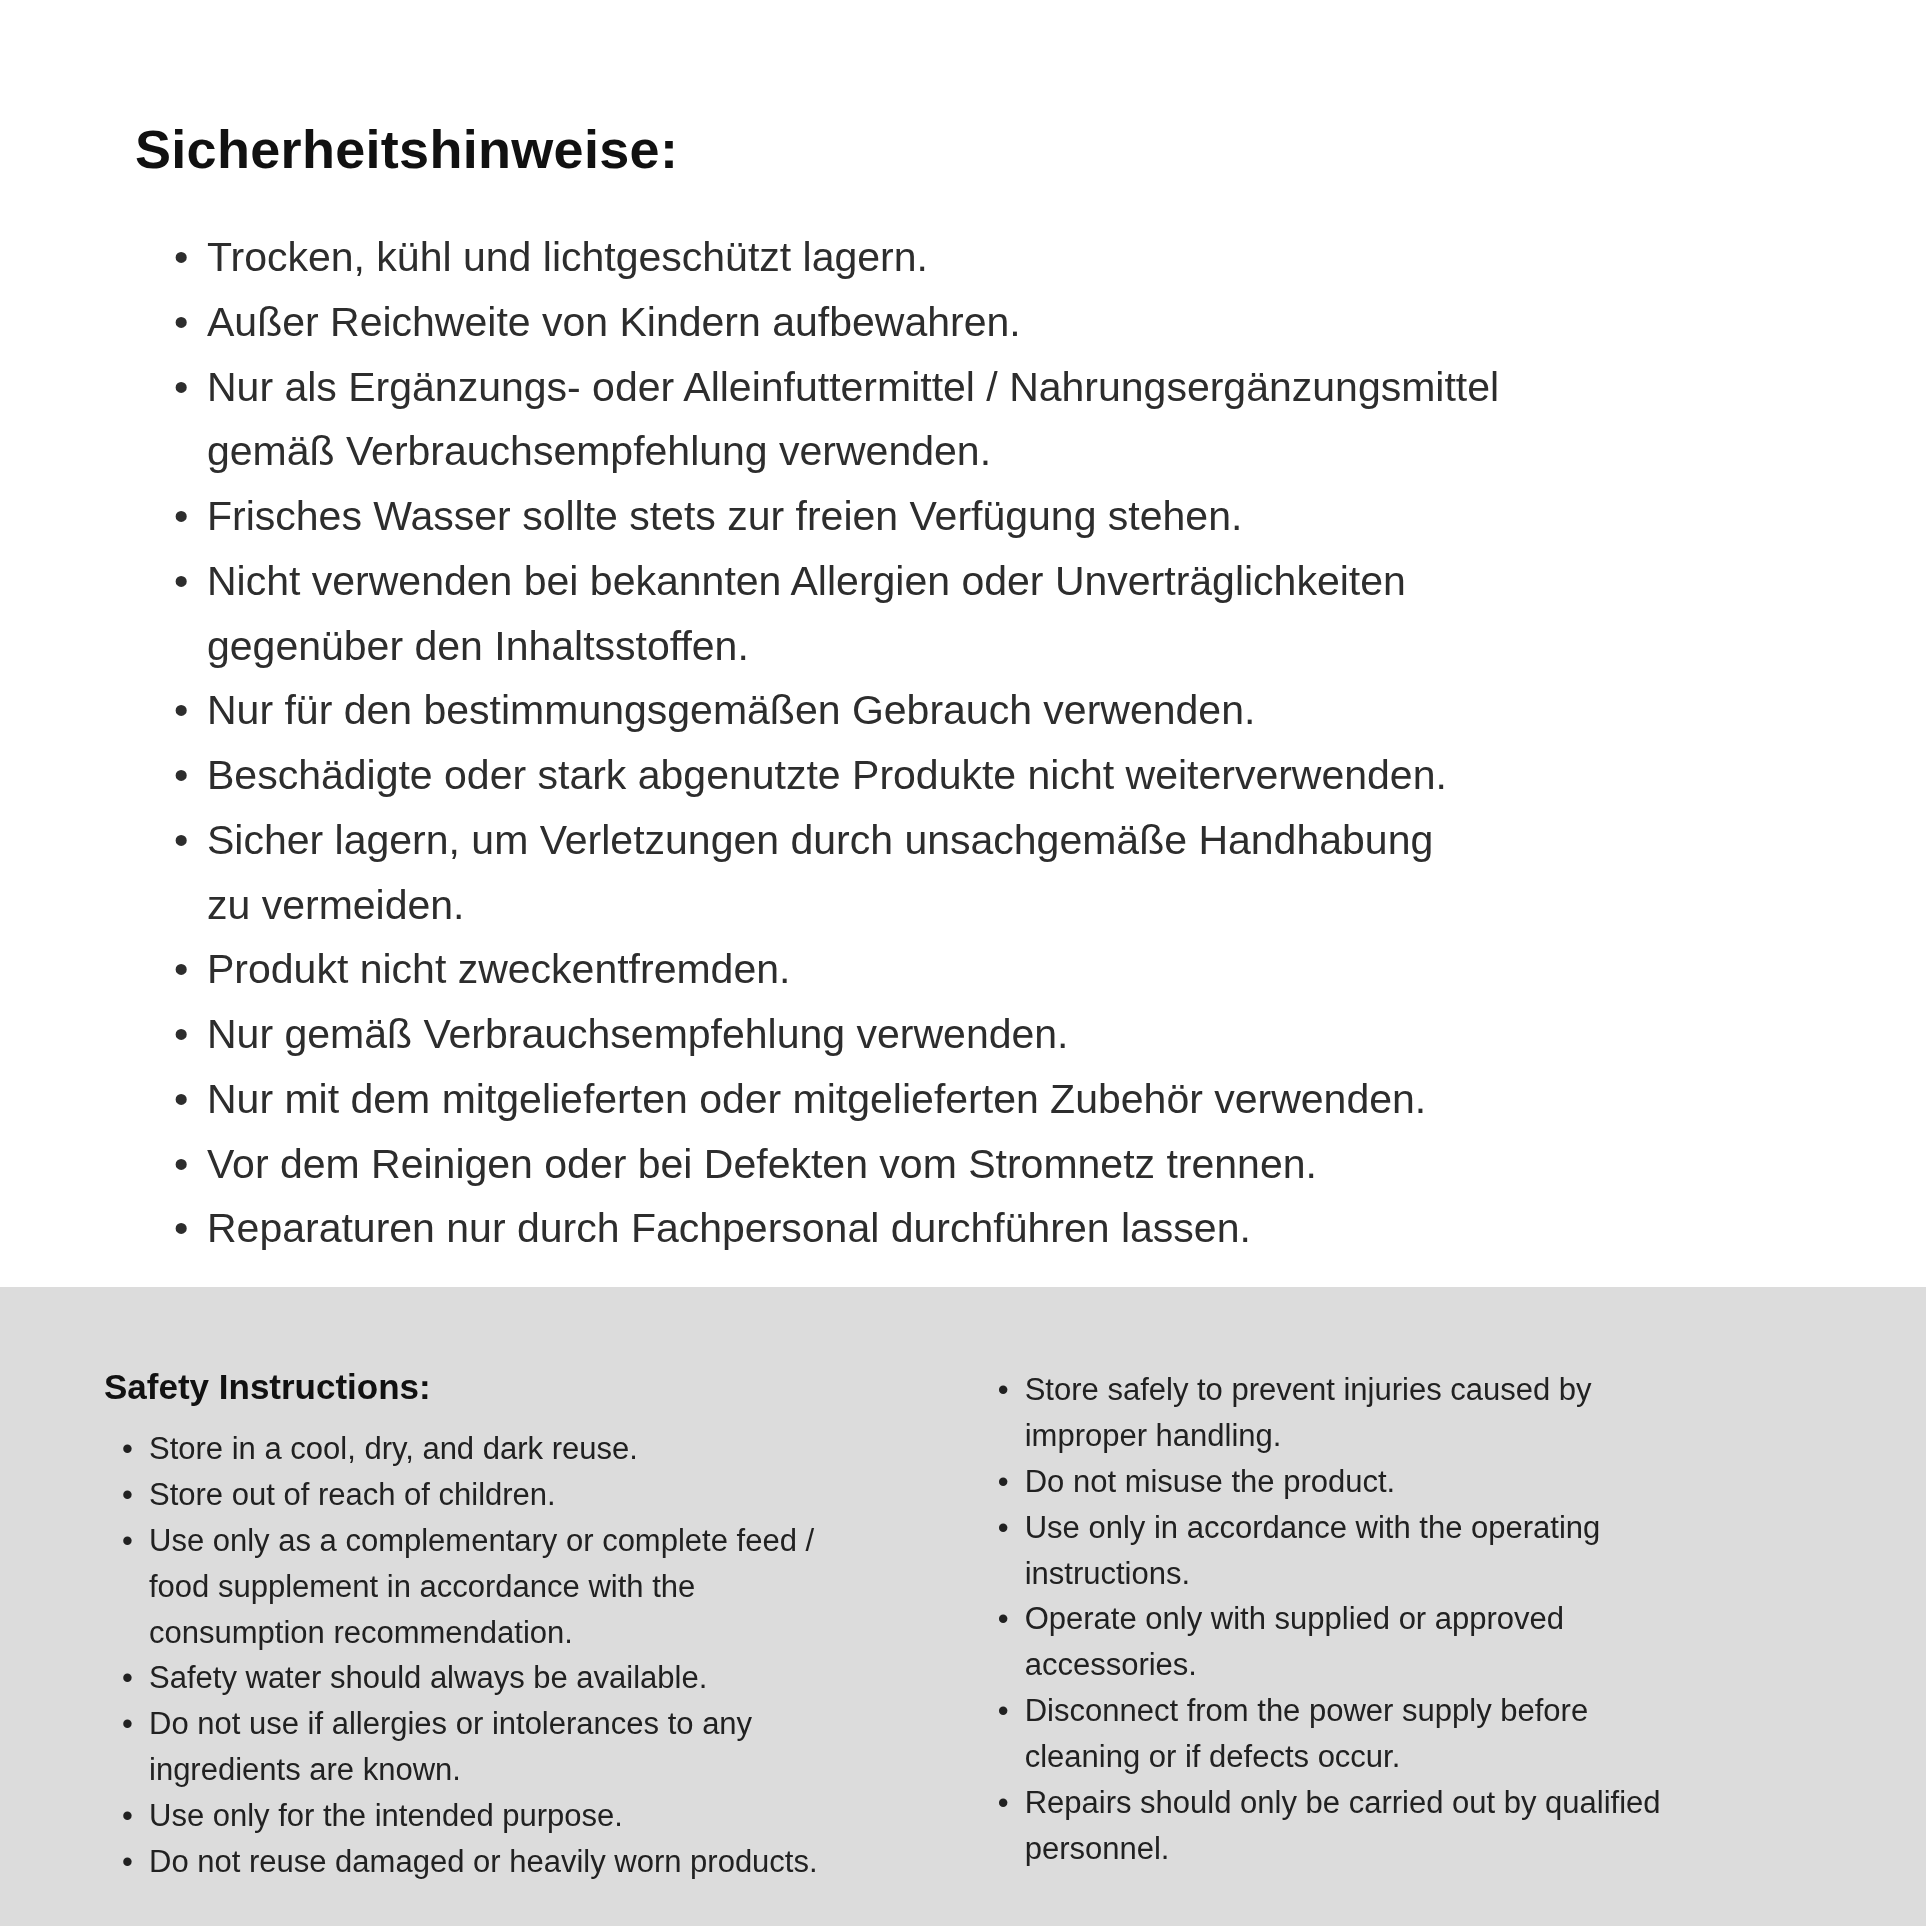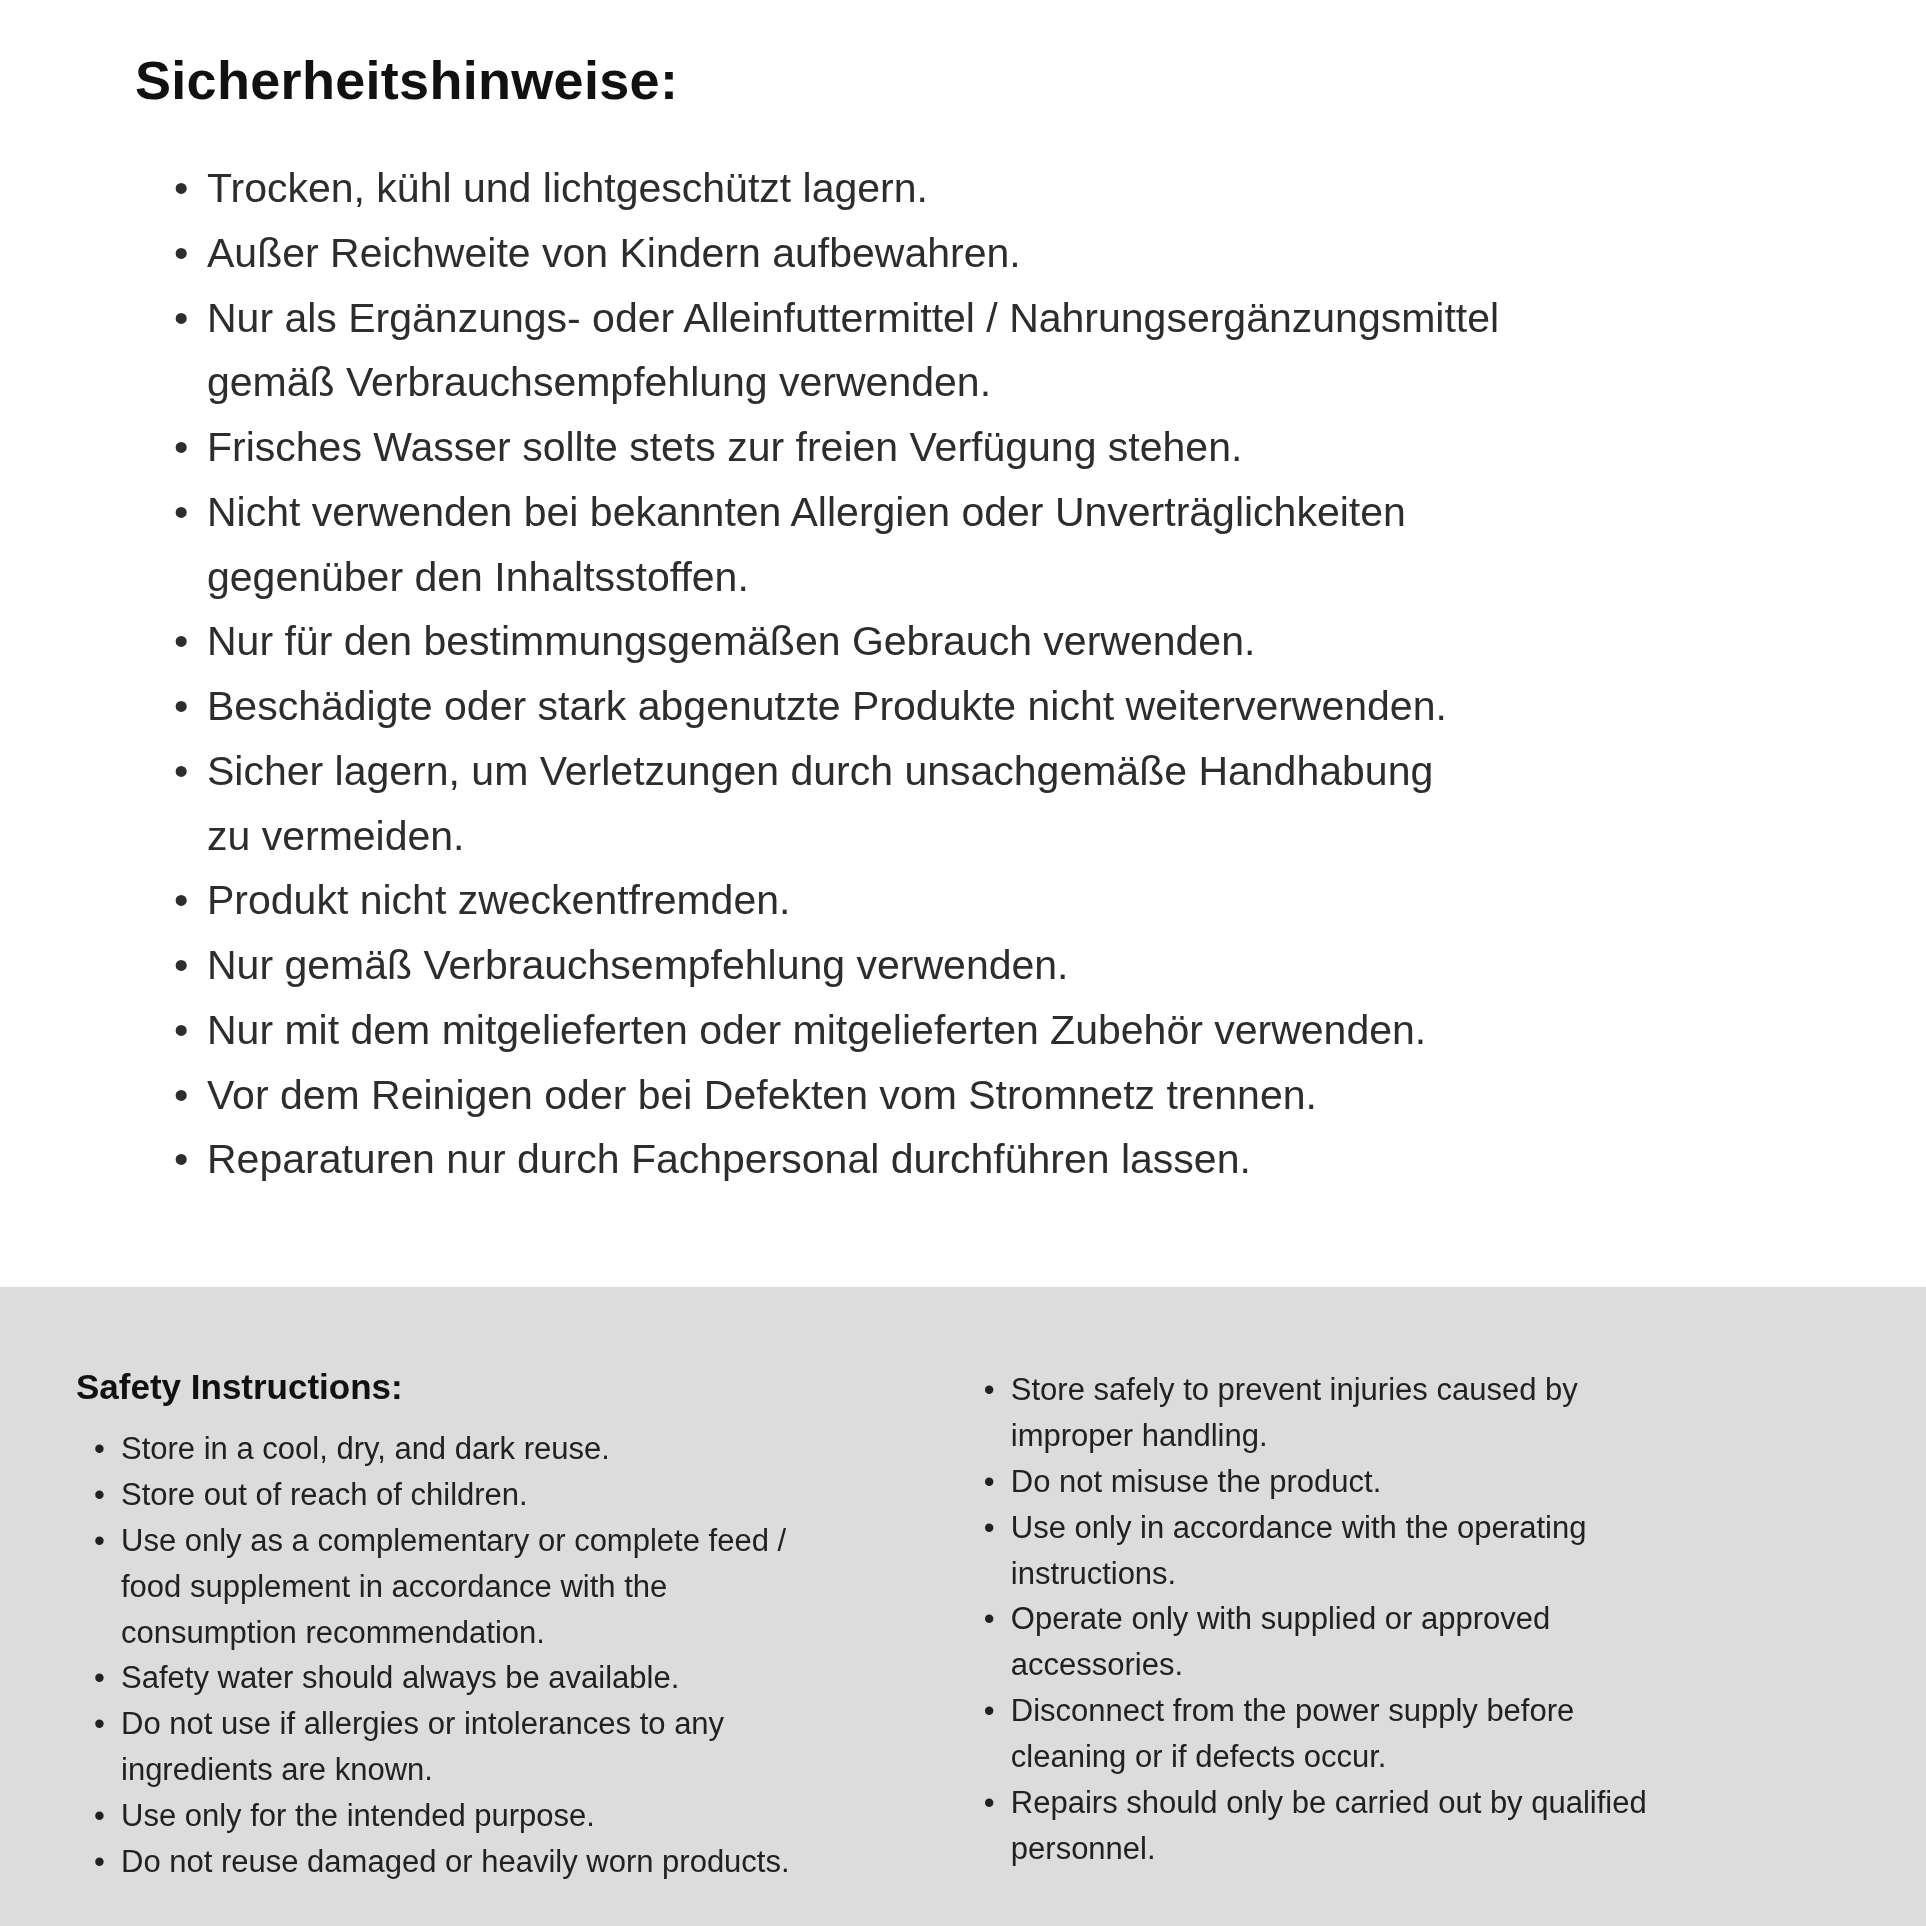--- a/index.html
+++ b/index.html
@@ -12,21 +12,21 @@
   html, body {
     width: 1926px;
     height: 1926px;
     background: var(--bg-top);
     font-family: "Liberation Sans", "DejaVu Sans", sans-serif;
     overflow: hidden;
   }
   
   .section-top {
     height: 1287px;
-    padding: 49px 77px 0 135px;
+    padding: 118px 77px 0 135px;
     background: var(--bg-top);
   }
   .de-title {
     font-size: 54px;
     font-weight: 700;
     color: #111111;
     letter-spacing: 0.3px;
     margin-bottom: 45px;
   }
   .de-list {
@@ -44,21 +44,21 @@
     color: var(--text-main);
   }
   .item-text {
     white-space: pre-line;
     flex: 1;
   }
   
   .section-bottom {
     height: 639px;
     background: var(--bg-bottom);
-    padding: 80px 109px 39px 76px;
+    padding: 80px 109px 39px 104px;
     display: grid;
     grid-template-columns: 1.02fr 1fr;
     column-gap: 58px;
     align-items: start;
   }
   .en-title {
     font-size: 35px;
     font-weight: 700;
     color: #111111;
     margin-bottom: 19px;

